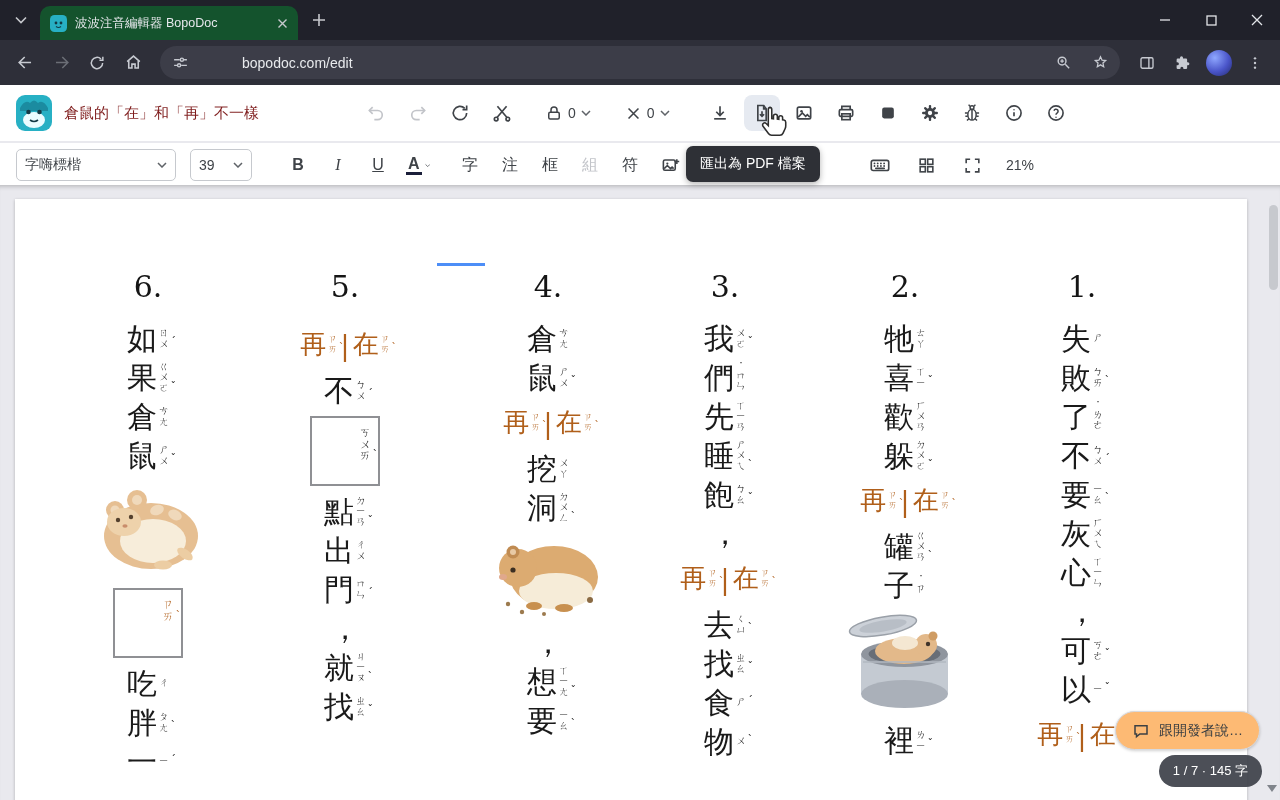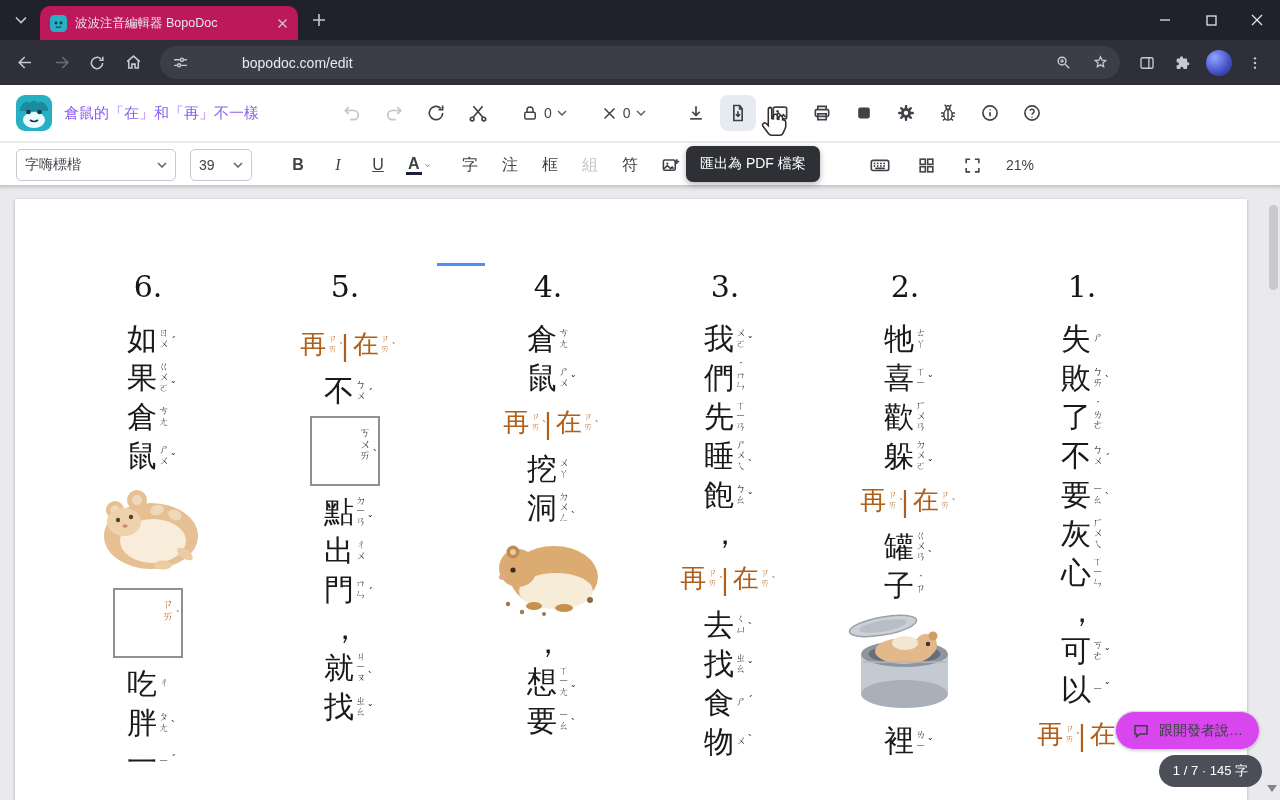--- a/index.html
+++ b/index.html
@@ -4,21 +4,21 @@
 <style>
   html,body{margin:0;padding:0;}
   body{width:1280px;height:800px;overflow:hidden;position:relative;
        font-family:"Liberation Sans",sans-serif;background:#e9e9ee;}
   svg{display:block;}
 
   
   .tabbar{position:absolute;top:0;left:0;right:0;height:40px;background:#20212a;
           display:flex;align-items:flex-end;}
   .tabsearch{width:30px;height:34px;display:flex;align-items:center;justify-content:center;margin:0 2px 3px 6px;}
-  .tab{width:238px;height:34px;background:#be185d;border-radius:10px 10px 0 0;
+  .tab{width:238px;height:34px;background:#14532d;border-radius:10px 10px 0 0;
        display:flex;align-items:center;gap:8px;padding:0 10px;margin-left:2px;}
   .tab-title{flex:1;font-size:12.5px;color:#e6e8ec;white-space:nowrap;overflow:hidden;text-overflow:ellipsis;}
   .newtab{width:30px;height:30px;margin:0 0 5px 6px;display:flex;align-items:center;justify-content:center;border-radius:6px;}
   .winctl{margin-left:auto;display:flex;height:40px;}
   .winbtn{width:46px;height:40px;display:flex;align-items:center;justify-content:center;}
 
   
   .addrbar{position:absolute;top:40px;left:0;right:0;height:45px;background:#2e2f39;
            display:flex;align-items:center;padding:0 8px;gap:2px;}
   .navbtn{width:34px;height:34px;border-radius:50%;display:flex;align-items:center;justify-content:center;}
@@ -26,21 +26,21 @@
            display:flex;align-items:center;padding:0 6px 0 12px;gap:9px;}
   .urltext{font-size:14px;color:#e8eaed;flex:1;padding-left:44px;}
   .pillicon{width:28px;height:28px;display:flex;align-items:center;justify-content:center;border-radius:50%;}
   .avatar{width:26px;height:26px;border-radius:50%;margin:0 4px;
           background:radial-gradient(circle at 34% 30%,#8fa7ff 0%,#4a55c9 55%,#232a6e 100%);}
 
   
   .tbar1{position:absolute;top:85px;left:0;right:0;height:56px;background:#fff;
          display:flex;align-items:center;padding:0 16px;}
   .applogo{width:36px;height:36px;flex:0 0 auto;}
-  .doctitle{font-size:15px;color:#8b5cf6;margin:0 72px 0 12px;white-space:nowrap;}
+  .doctitle{font-size:15px;color:#7f1d1d;margin:0 96px 0 12px;white-space:nowrap;}
   .tb{width:36px;height:36px;border-radius:8px;display:flex;align-items:center;justify-content:center;
       flex:0 0 auto;background:transparent;border:none;padding:0;margin:0 3px;}
   .tb.hovered{background:#e6eaf1;}
   .tbgroup{display:flex;align-items:center;gap:5px;padding:0 8px;height:36px;border-radius:8px;flex:0 0 auto;}
   .tbcount{font-size:14px;color:#3f4348;}
 
   
   .tbar2{position:absolute;top:143px;left:0;right:0;height:44px;background:#fff;
          display:flex;align-items:center;padding:0 16px;border-bottom:1px solid #dcdee3;}
   .selbox{height:30px;border:1px solid #c6c9ce;border-radius:5px;display:flex;align-items:center;
@@ -84,21 +84,21 @@
   .choice .bar{color:#b05f1a;font-size:28px;margin:0 3px;font-weight:300;font-family:"DejaVu Serif",serif;}
   .ansbox{width:70px;height:70px;border:2px solid #8f9094;box-sizing:border-box;background:#fff;
           position:relative;margin:5px 0;flex:0 0 auto;}
   .ansbox .zy{position:absolute;right:7px;top:9px;font-size:11px;}
   .ansbox.orange .zy{color:#b05f1a;}
   .himg{margin:4px 0;flex:0 0 auto;}
 
   .scroll-thumb{position:absolute;right:2px;top:20px;width:9px;height:85px;border-radius:5px;background:#c7c9ce;}
   .scroll-arrow{position:absolute;right:3px;bottom:8px;width:0;height:0;
                 border-left:5px solid transparent;border-right:5px solid transparent;border-top:7px solid #80848b;}
-  .feedback{position:absolute;right:20px;bottom:50px;height:39px;border-radius:20px;background:#d946ef;
+  .feedback{position:absolute;right:20px;bottom:50px;height:39px;border-radius:20px;background:#fdba74;
             border:1px solid #d7d9de;box-shadow:0 1px 3px rgba(0,0,0,.18);display:flex;align-items:center;
             gap:9px;padding:0 16px;font-size:14px;color:#3c4043;font-family:"Liberation Sans",sans-serif;}
   .pagepill{position:absolute;right:18px;bottom:13px;background:rgba(62,66,74,.93);color:#fff;
             border-radius:16px;padding:7px 14px;font-size:13px;}
 </style>
 </head>
 <body>
 
 <div class="tabbar">
   <div class="tabsearch">

